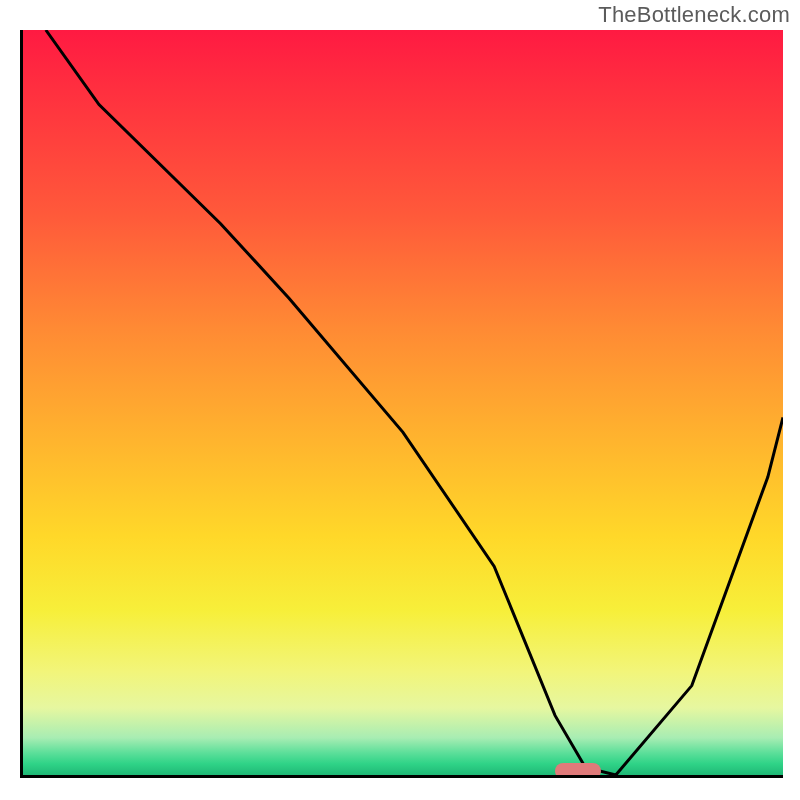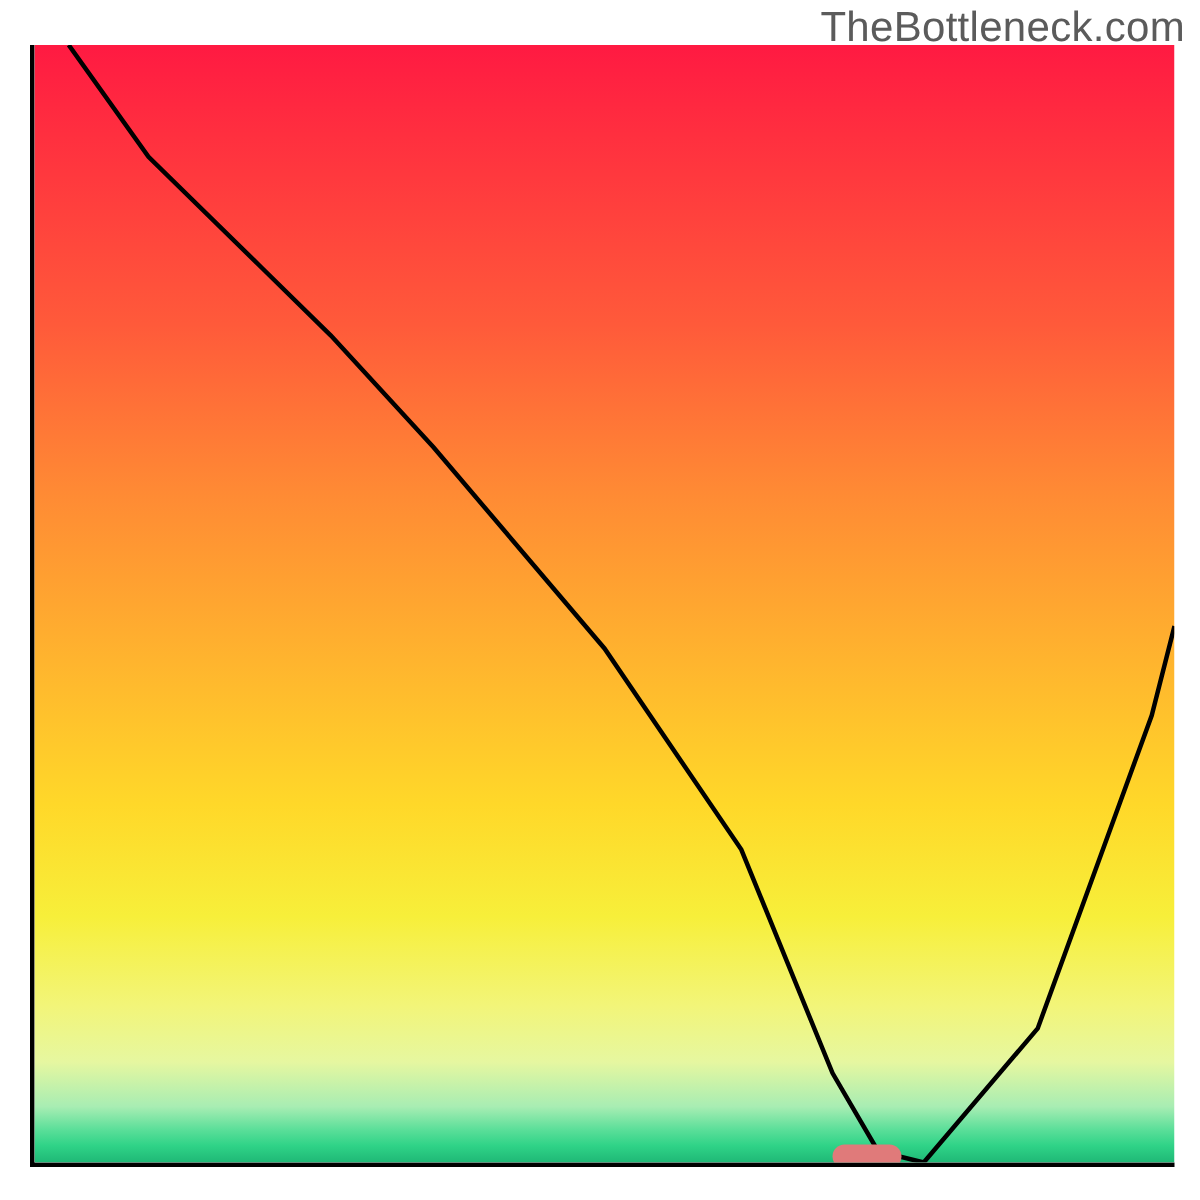--- a/index.html
+++ b/index.html
@@ -14,21 +14,21 @@
   .frame {
     position: relative;
     width: 800px;
     height: 800px;
   }
   .watermark {
     position: absolute;
     top: 2px;
     right: 10px;
     color: #5b5b5b;
-    font-size: 28px;
+    font-size: 22px;
     letter-spacing: 0.2px;
     z-index: 10;
   }
   .plot-area {
     position: absolute;
     left: 20px;
     top: 30px;
     width: 760px;
     height: 745px;
     border-left: 3px solid #000;

